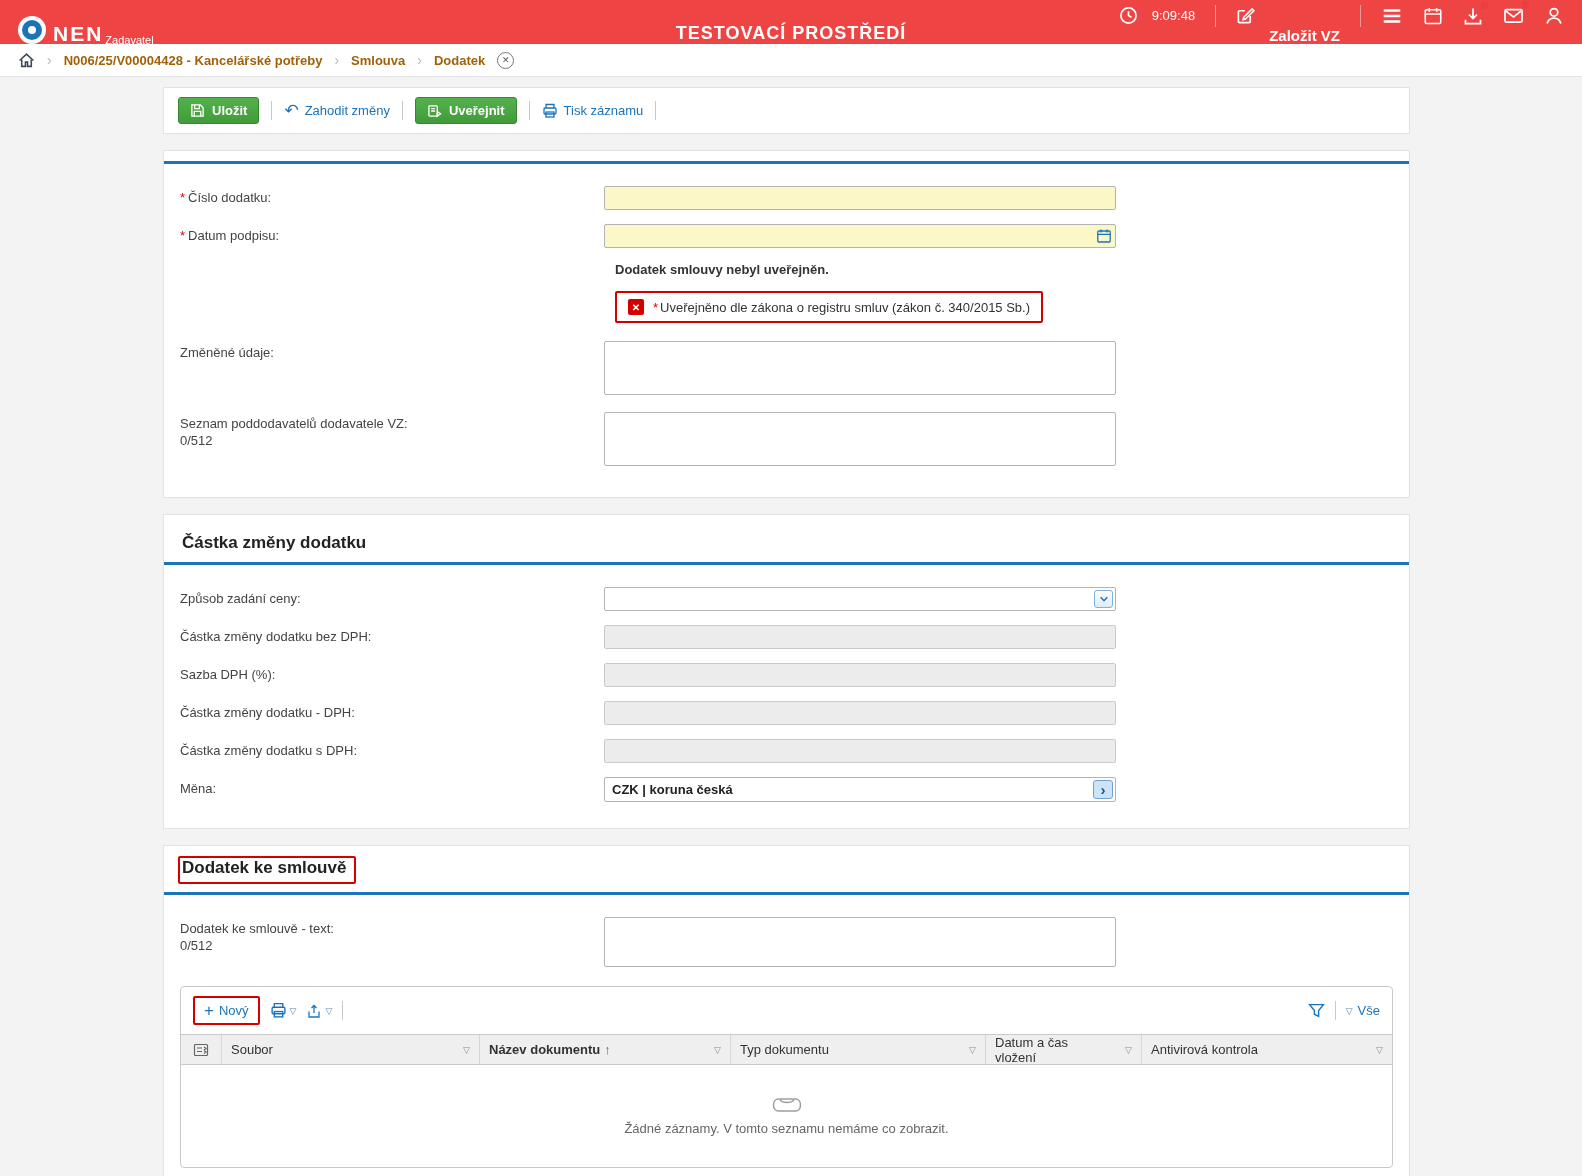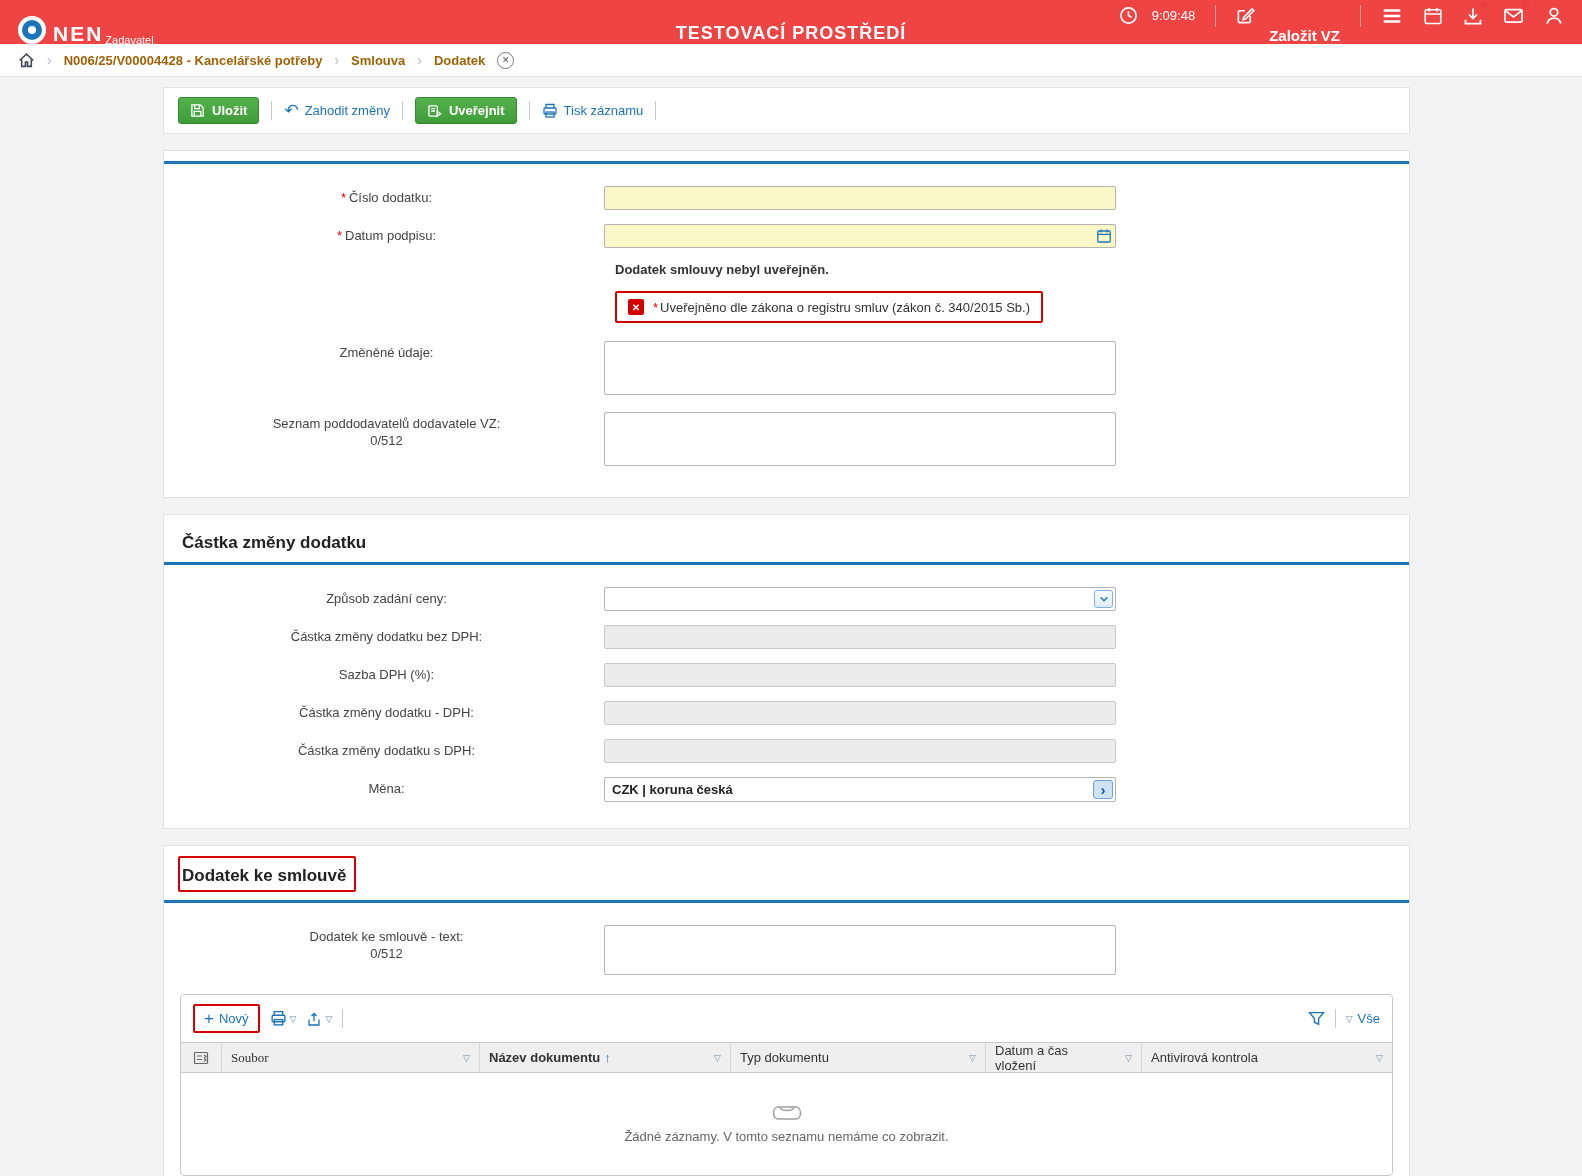--- a/index.html
+++ b/index.html
@@ -41,21 +41,21 @@
 
   
   .toolbar { display: flex; align-items: center; gap: 12px; padding: 9px 14px; }
   .btn-green { display: inline-flex; align-items: center; gap: 7px; background: linear-gradient(#55b14d, #3f9c38); border: 1px solid #35882f; border-radius: 3px; color: #fff; font-weight: bold; font-size: 13px; padding: 5px 11px; cursor: pointer; font-family: inherit; }
   .link-blue { display: inline-flex; align-items: center; gap: 6px; color: #1b74ba; cursor: pointer; font-size: 13px; background: none; border: none; font-family: inherit; }
   .tsep { width: 1px; height: 19px; background: #c9c9c9; }
   .undo-glyph { font-size: 17px; line-height: 1; }
 
   
   .frow { display: flex; margin-bottom: 14px; }
-  .flabel { width: 424px; text-align: center; padding-right: 11px; padding-top: 4px; color: #444; }
+  .flabel { width: 424px; text-align: left; padding-right: 11px; padding-top: 4px; color: #444; }
   .flabel .req { color: #dd0000; margin-right: 3px; }
   .fctrl { width: 512px; }
   .txtin { width: 100%; height: 24px; border: 1px solid #b3b3b3; border-radius: 2px; padding: 2px 7px; font-family: inherit; font-size: 13px; color: #222; background: #fff; }
   .txtin.required { background: #fbf7c6; }
   .txtin.disabled { background: #ececec; border-color: #c9c9c9; }
   .tarea { width: 100%; height: 54px; border: 1px solid #b3b3b3; border-radius: 2px; resize: none; font-family: inherit; font-size: 13px; padding: 4px 7px; background: #fff; }
   .inputwrap { position: relative; }
   .in-icon { position: absolute; right: 4px; top: 4px; cursor: pointer; display: inline-flex; }
   .counter { display: block; margin-top: 2px; }
   .note-row { margin-left: 435px; margin-bottom: 14px; font-weight: bold; color: #333; }
@@ -65,37 +65,37 @@
   .alert-text .req { color: #dd0000; margin-right: 2px; }
 
   
   .dd { position: relative; width: 100%; height: 24px; border: 1px solid #b3b3b3; border-radius: 2px; background: #fff; cursor: pointer; }
   .dd-btn { position: absolute; right: 2px; top: 2px; width: 19px; height: 18px; border: 1px solid #7fb0dd; border-radius: 3px; background: linear-gradient(#ffffff, #dcebf9); color: #1b74ba; display: flex; align-items: center; justify-content: center; }
   .mena { position: relative; width: 100%; height: 25px; border: 1px solid #b3b3b3; border-radius: 2px; background: #fff; }
   .mena-val { position: absolute; left: 7px; top: 4px; font-weight: bold; color: #222; }
   .mena-btn { position: absolute; right: 2px; top: 2px; width: 20px; height: 19px; border: 1px solid #6fa3d8; border-radius: 3px; background: #cfe3f7; color: #14569c; font-weight: bold; font-size: 15px; line-height: 1; display: flex; align-items: center; justify-content: center; cursor: pointer; }
 
   .red-outline { border: 2px solid #d40000; border-radius: 2px; }
-  .title-outline { display: inline-block; padding: 8px 8px 4px 2px; margin-left: -2px; }
+  .title-outline { display: inline-block; padding: 0 8px 4px 2px; margin-left: -2px; }
 
   
   .grid-box { border: 1px solid #c9c9c9; border-radius: 4px; margin-top: 16px; overflow: hidden; background: #fff; }
   .grid-toolbar { display: flex; align-items: center; gap: 10px; padding: 9px 12px; }
   .new-btn { display: inline-flex; align-items: center; gap: 5px; color: #1b74ba; padding: 4px 9px; cursor: pointer; background: #fff; font-family: inherit; font-size: 13px; }
   .new-plus { font-size: 17px; line-height: 1; }
   .gt-icon { display: inline-flex; align-items: center; gap: 3px; color: #1b74ba; cursor: pointer; }
   .mini-tri { font-size: 9px; color: #5e87ab; }
   .grid-toolbar .spacer { flex: 1; }
   .vse { display: inline-flex; align-items: center; gap: 5px; color: #1b74ba; cursor: pointer; }
   .ghead { display: flex; background: #efefef; border-top: 1px solid #c9c9c9; border-bottom: 1px solid #c9c9c9; height: 31px; }
   .gcell { display: flex; align-items: center; justify-content: space-between; padding: 0 9px; border-right: 1px solid #d6d6d6; color: #333; cursor: pointer; }
   .gcell:last-child { border-right: none; }
   .gcell .ftri { font-size: 9px; color: #7a8ea0; margin-left: 6px; }
   .gc0 { width: 41px; justify-content: center; color: #555; }
-  .gc1 { width: 258px; font-family: Liberation Serif, serif; }
+  .gc1 { width: 258px; }
   .gc2 { width: 251px; }
   .gc3 { width: 255px; }
   .gc4 { width: 156px; gap: 35px; }
   .gc5 { flex: 1; }
   .gname { font-weight: bold; display: inline-flex; align-items: center; gap: 4px; }
   .sort-up { color: #1b74ba; font-weight: bold; }
   .gempty { height: 102px; display: flex; flex-direction: column; align-items: center; justify-content: center; gap: 8px; color: #666; }
 </style>
 </head>
 <body>

